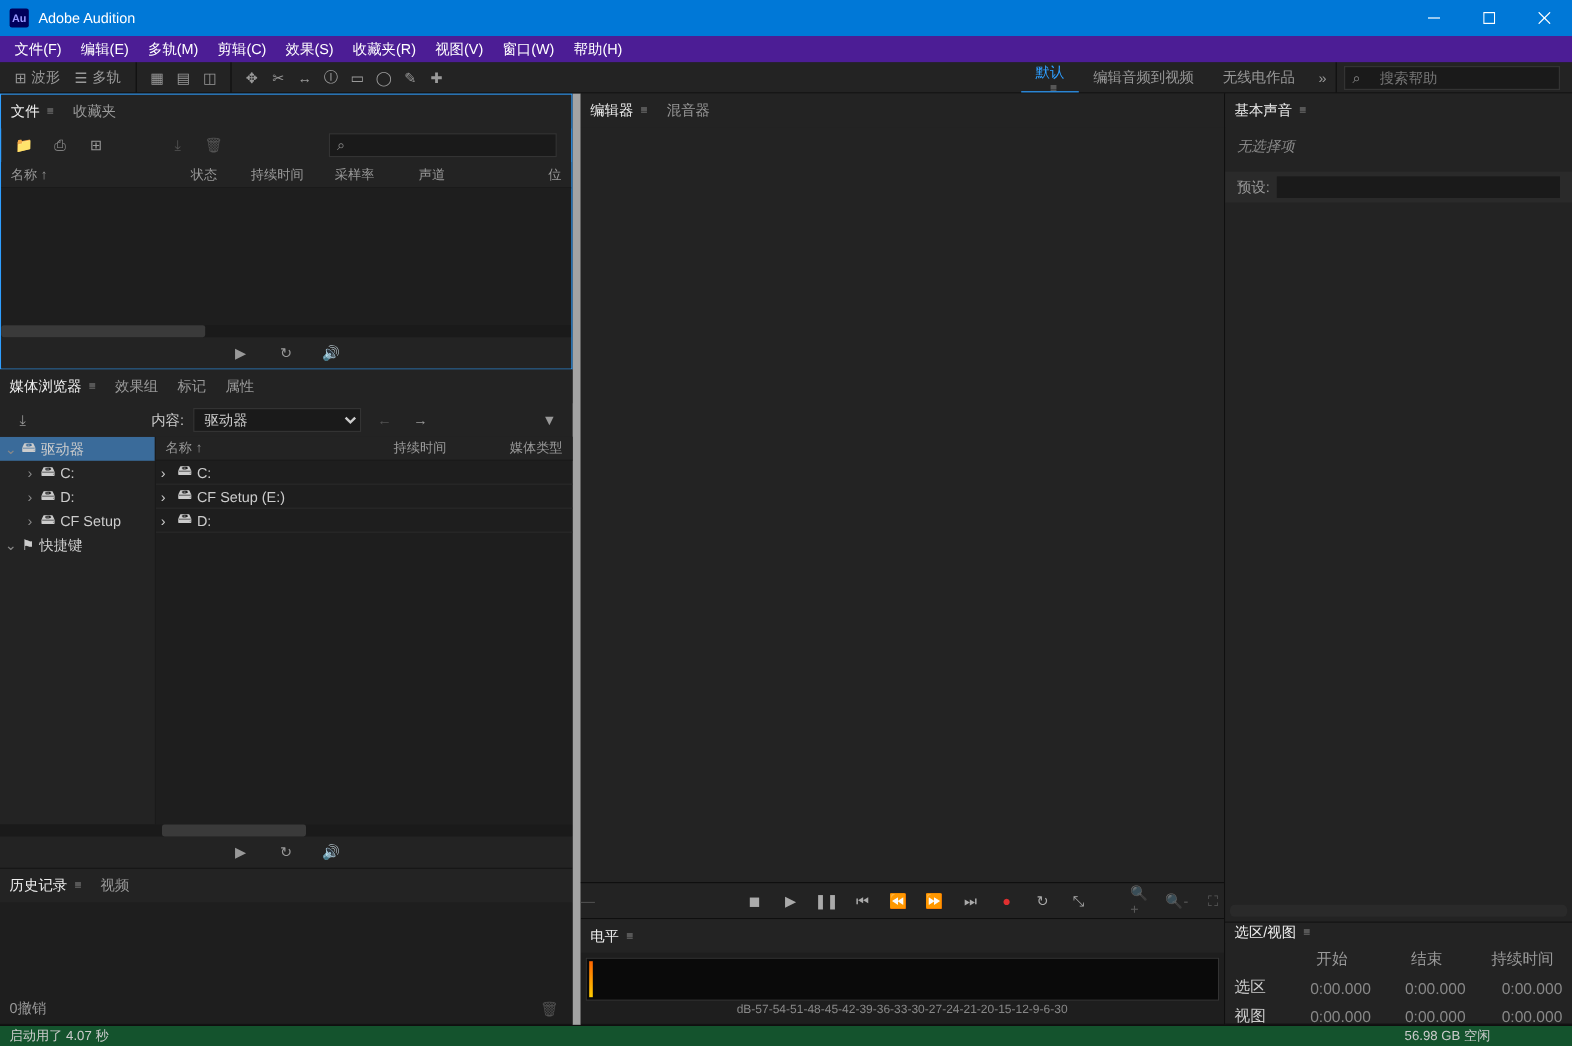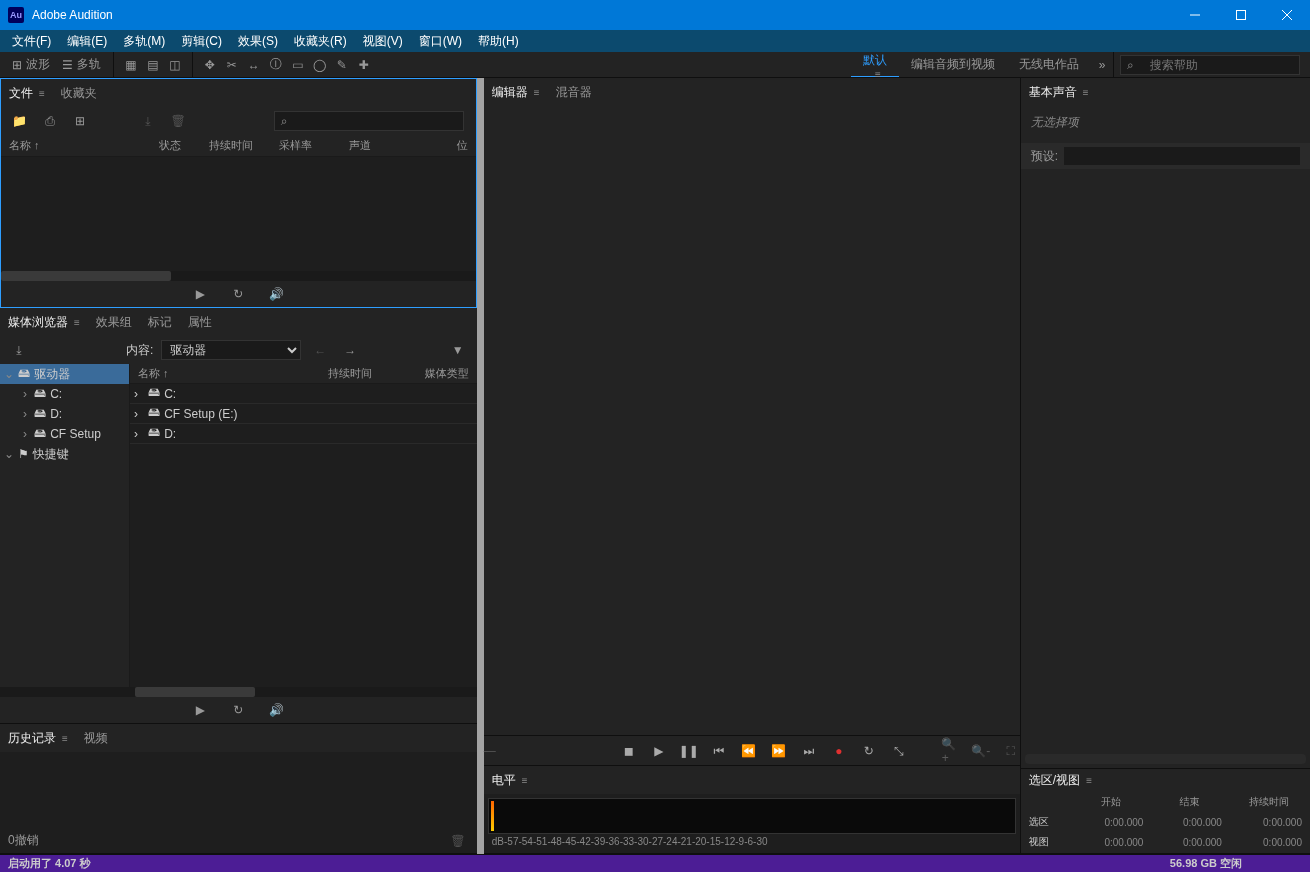--- a/index.html
+++ b/index.html
@@ -2,21 +2,21 @@
 <html><head>
 <meta charset="utf-8">
 <style>
 * { margin: 0; padding: 0; box-sizing: border-box; font-family: "Segoe UI", Arial, sans-serif; }
 body { background: #1e1e1e; color: #ccc; font-size: 12px; overflow: hidden; width: 1310px; height: 872px; }
 .titlebar { background: #0078d7; height: 30px; display: flex; align-items: center; color: white; }
 .titlebar-icon { width: 16px; height: 16px; background: #00005b; margin: 0 8px; display: flex; align-items: center; justify-content: center; font-size: 9px; font-weight: bold; color: #9999ff; border-radius: 2px; }
 .titlebar-title { flex: 1; font-size: 12px; }
 .win-controls { display: flex; height: 100%; }
 .win-btn { width: 46px; height: 100%; display: flex; align-items: center; justify-content: center; color: white; cursor: pointer; }
-.menubar { background: #0c4a6e; height: 22px; display: flex; align-items: center; padding: 0 4px; color: white; font-size: 12px; }
+.menubar { background: #4c1d95; height: 22px; display: flex; align-items: center; padding: 0 4px; color: white; font-size: 12px; }
 .menu-item { padding: 2px 8px; cursor: pointer; }
 .toolbar { background: #232323; height: 26px; display: flex; align-items: center; border-bottom: 1px solid #0f0f0f; }
 .tool-group { display: flex; align-items: center; height: 100%; padding: 0 6px; border-left: 1px solid #0f0f0f; }
 .tool-group:first-child { border-left: none; }
 .tool-btn { padding: 2px 6px; display: flex; align-items: center; gap: 4px; cursor: pointer; color: #999; font-size: 12px; }
 .tool-icon { width: 16px; height: 16px; display: flex; align-items: center; justify-content: center; color: #999; cursor: pointer; margin: 0 3px; }
 .spacer { flex: 1; }
 .workspace-tab { padding: 0 12px; color: #999; cursor: pointer; height: 100%; display: flex; align-items: center; }
 .workspace-tab.active { color: #2e9eff; border-bottom: 1px solid #2e9eff; flex-direction: column; }
 .search-box { background: #1a1a1a; border: 1px solid #333; height: 20px; display: flex; align-items: center; padding: 0 6px; width: 180px; margin-right: 4px; }
@@ -50,32 +50,32 @@
 .history-panel { height: 130px; }
 .history-body { flex: 1; background: #1e1e1e; padding: 4px 8px; color: #999; display: flex; flex-direction: column; }
 .editor-panel { flex: 1; }
 .editor-body { flex: 1; background: #232323; }
 .transport { height: 30px; background: #232323; display: flex; align-items: center; justify-content: center; gap: 12px; border-top: 1px solid #0f0f0f; }
 .transport-btn { width: 18px; height: 18px; display: flex; align-items: center; justify-content: center; cursor: pointer; color: #aaa; }
 .level-panel { height: 88px; }
 .level-body { flex: 1; background: #1e1e1e; padding: 4px; display: flex; flex-direction: column; }
 .level-meter { flex: 1; background: #0a0a0a; border: 1px solid #333; position: relative; }
 .level-indicator { position: absolute; left: 2px; top: 2px; bottom: 2px; width: 3px; background: linear-gradient(to top, #ffcc00, #ff6600); }
-.level-ticks { display: flex; justify-content: flex-start; padding: 2px 4px; font-size: 10px; color: #888; }
+.level-ticks { display: flex; justify-content: center; padding: 2px 4px; font-size: 10px; color: #888; }
 .sound-panel { flex: 1; }
 .sound-body { padding: 8px 10px; color: #888; font-style: italic; }
 .preset-row { display: flex; align-items: center; padding: 4px 10px; background: #2a2a2a; margin-top: 4px; font-style: normal; color: #999; }
 .preset-input { flex: 1; background: #1a1a1a; border: none; height: 18px; margin-left: 6px; }
 .selection-panel { height: 85px; }
-.sel-table { width: 100%; font-size: 10px; color: #888; }
+.sel-table { width: 100%; font-size: 13px; color: #888; }
 .sel-table th { color: #999; font-weight: normal; padding: 2px 6px; text-align: center; }
 .sel-table td { padding: 2px 6px; text-align: right; }
 .sel-table .lbl { text-align: left; color: #ccc; }
 .zoom-bar { height: 10px; background: #2a2a2a; margin: 4px; border-radius: 4px; }
-.statusbar { height: 18px; background: #4c1d95; display: flex; align-items: center; padding: 0 8px; font-size: 11px; color: #ccc; border-top: 1px solid #0f0f0f; font-weight: bold; }
+.statusbar { height: 18px; background: #14532d; display: flex; align-items: center; padding: 0 8px; font-size: 11px; color: #ccc; border-top: 1px solid #0f0f0f; }
 .scrollbar-h { height: 10px; background: #1a1a1a; position: relative; }
 .scrollbar-thumb { position: absolute; height: 100%; background: #3a3a3a; border-radius: 2px; }
 svg { display: block; }
 </style>
 </head>
 <body>
 
 <div class="titlebar">
   <div class="titlebar-icon">Au</div>
   <div class="titlebar-title">Adobe Audition</div>

